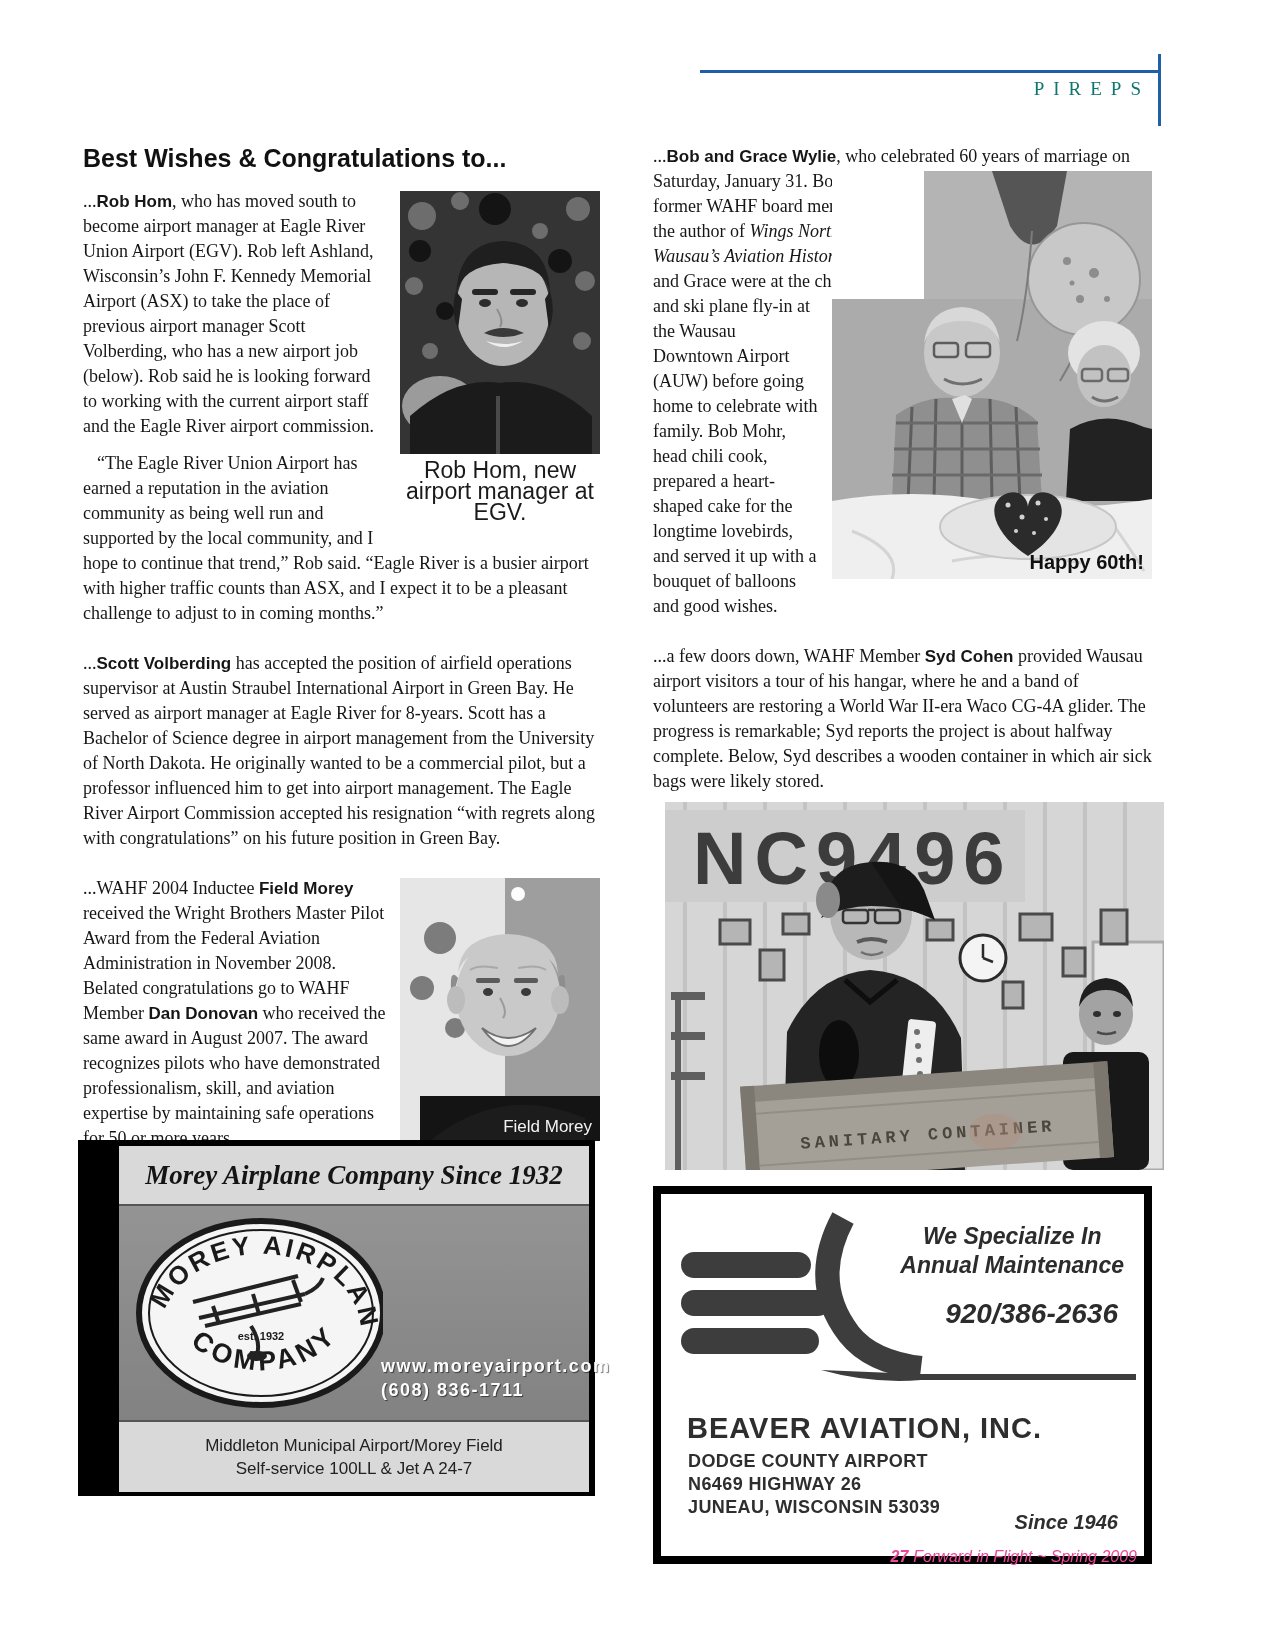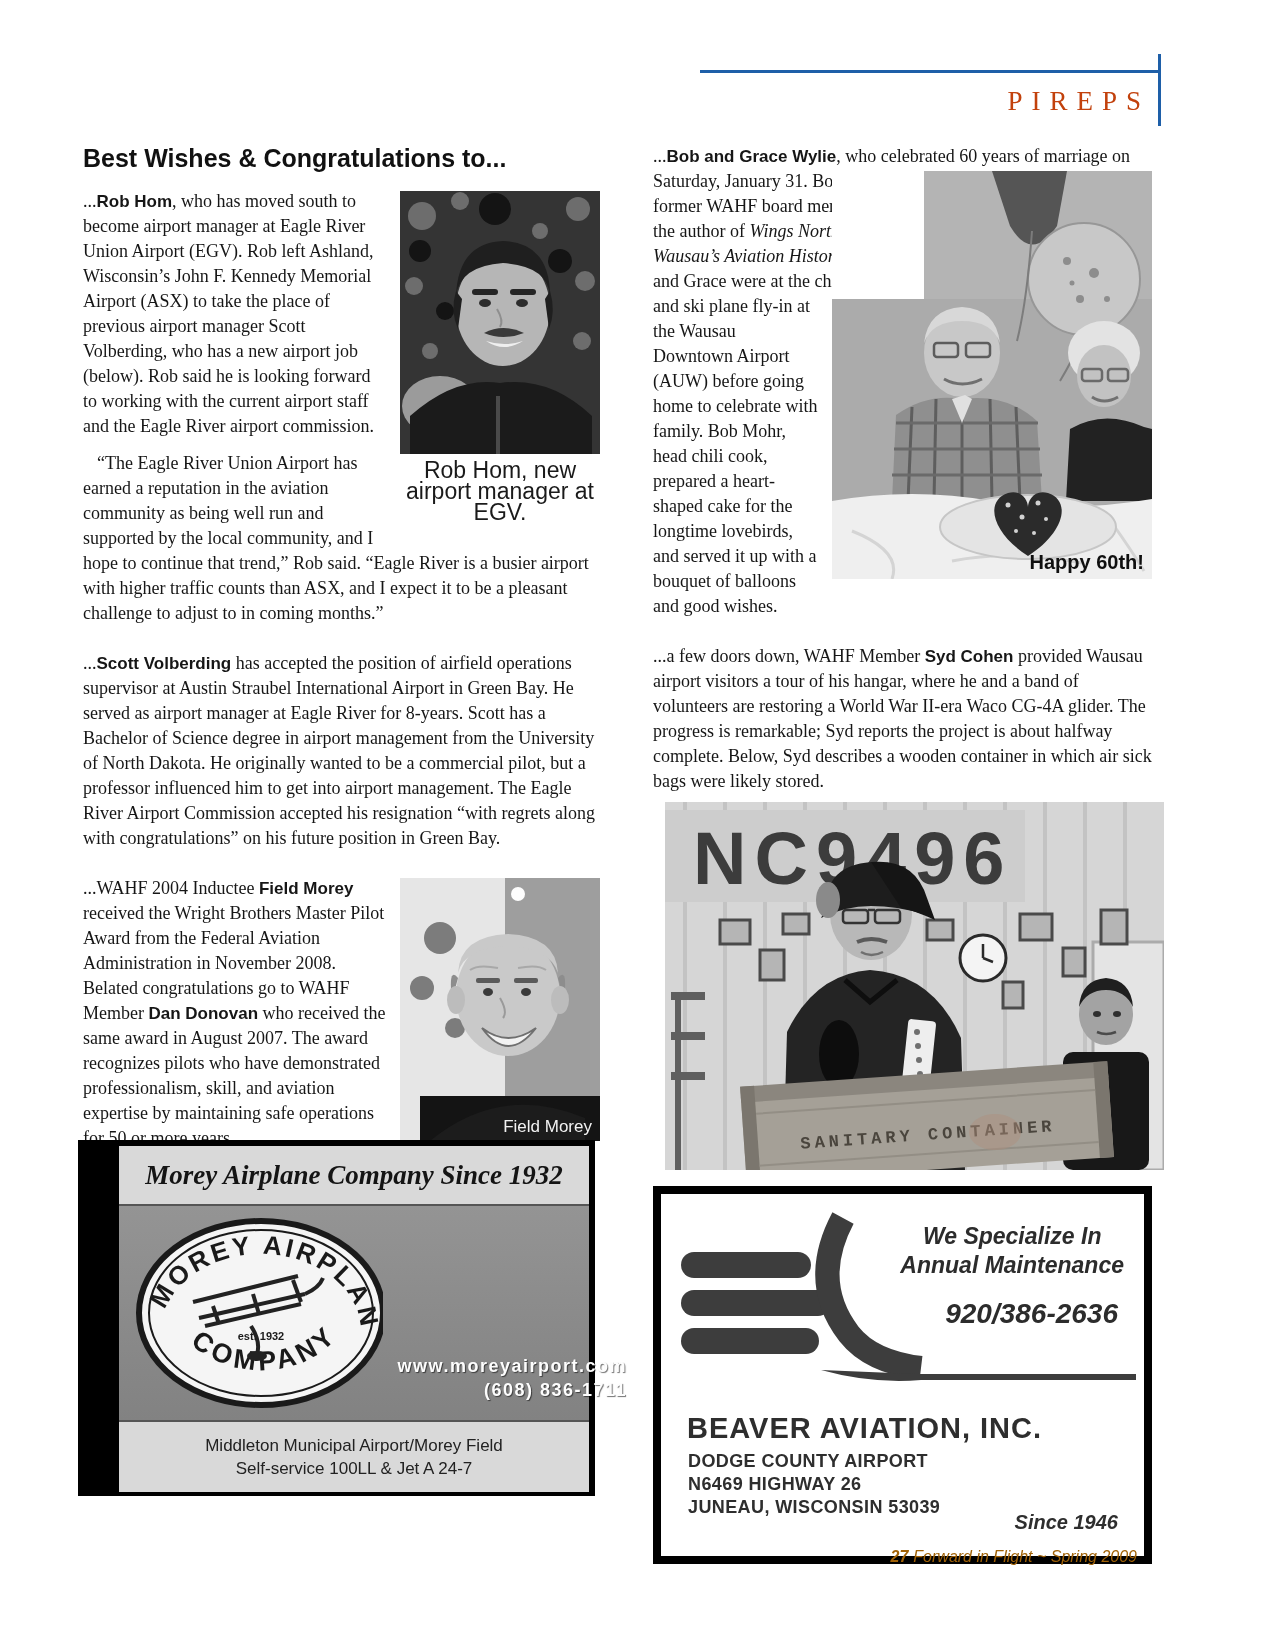--- a/index.html
+++ b/index.html
@@ -2,22 +2,22 @@
 <html><head>
 <meta charset="utf-8">
 <style>
   html,body{margin:0;padding:0;background:#e9e9e9;}
   .page{position:relative;width:1275px;height:1650px;margin:0 auto;background:#ffffff;
         font-family:"Liberation Serif", serif;color:#161616;overflow:hidden;}
 
   
   .mast-rule{position:absolute;left:700px;top:70px;width:459px;height:3px;background:#1e5fa8;}
   .mast-vrule{position:absolute;left:1158px;top:54px;width:3px;height:72px;background:#1e5fa8;}
-  .masthead{position:absolute;top:86px;right:125px;font-family:"Liberation Serif",serif;
-            font-size:27px;letter-spacing:9px;color:#c2410c;}
+  .masthead{position:absolute;top:78px;right:125px;font-family:"Liberation Serif",serif;
+            font-size:19px;letter-spacing:9px;color:#0f766e;}
 
   
   .col-left{position:absolute;left:83px;top:144px;width:517px;}
   .col-right{position:absolute;left:653px;top:144px;width:499px;}
   .para{font-size:18px;line-height:25px;text-align:left;}
   .para + .para{margin-top:12px;}
   .article{margin-bottom:25px;overflow:visible;}
   .quote-para{text-indent:14px;}
   .bname{font-family:"Liberation Sans",sans-serif;font-weight:bold;font-size:17px;}
   .ital{font-style:italic;}
@@ -41,21 +41,21 @@
             border:6px solid #000;box-sizing:border-box;padding-left:35px;}
   .morey-title{height:58px;background:#d9d9d9;display:flex;align-items:center;justify-content:center;
                font-family:"Liberation Serif",serif;font-weight:bold;font-style:italic;
                font-size:27px;color:#141414;border-bottom:2px solid #555;}
   .morey-body{position:relative;height:214px;background:linear-gradient(#949494,#828282);}
   .morey-logo{position:absolute;left:14px;top:8px;}
   .morey-list{position:absolute;left:282px;top:14px;font-family:"Liberation Sans",sans-serif;
               font-weight:bold;font-size:17px;line-height:24px;color:#fdfdfd;
               text-shadow:1px 1px 1px rgba(0,0,0,.55);}
   .morey-gift{margin-left:14px;}
-  .morey-web{position:absolute;left:262px;top:148px;width:246px;text-align:right;
+  .morey-web{position:absolute;left:262px;top:148px;width:246px;text-align:left;
              font-family:"Liberation Sans",sans-serif;font-weight:bold;font-size:18px;line-height:24px;
              color:#fdfdfd;letter-spacing:1.5px;text-shadow:1px 1px 1px rgba(0,0,0,.55);}
   .morey-foot{height:70px;background:#d9d9d9;border-top:2px solid #555;
               display:flex;flex-direction:column;align-items:center;justify-content:center;
               font-family:"Liberation Sans",sans-serif;font-size:17px;line-height:23px;color:#222;}
 
   
   .beaver-ad{position:absolute;left:653px;top:1140px;width:499px;height:378px;background:#fff;
              border:8px solid #000;box-sizing:border-box;position:absolute;margin-top:46px;}
   .beaver-tag{position:absolute;right:20px;top:28px;text-align:center;
@@ -66,21 +66,21 @@
   .beaver-logo{position:absolute;left:10px;top:18px;}
   .beaver-name{position:absolute;left:26px;top:218px;font-family:"Liberation Sans",sans-serif;
                font-weight:bold;font-size:29px;letter-spacing:1px;color:#2e2e2e;}
   .beaver-addr{position:absolute;left:27px;top:256px;font-family:"Liberation Sans",sans-serif;
                font-weight:bold;font-size:18px;line-height:23px;letter-spacing:.4px;color:#2e2e2e;}
   .beaver-since{position:absolute;right:26px;bottom:22px;font-family:"Liberation Sans",sans-serif;
                 font-style:italic;font-weight:bold;font-size:20px;color:#2e2e2e;}
 
   
   .page-footer{position:absolute;top:1548px;right:138px;font-family:"Liberation Sans",sans-serif;
-               font-style:italic;font-size:16px;color:#a16207;}
+               font-style:italic;font-size:16px;color:#ec4899;}
   .page-footer .pnum{font-weight:bold;margin-right:5px;}
 </style>
 </head>
 <body>
 
 <div class="page">
 
   <div class="mast-rule"></div>
   <div class="mast-vrule"></div>
   <div class="masthead">PIREPS</div>

